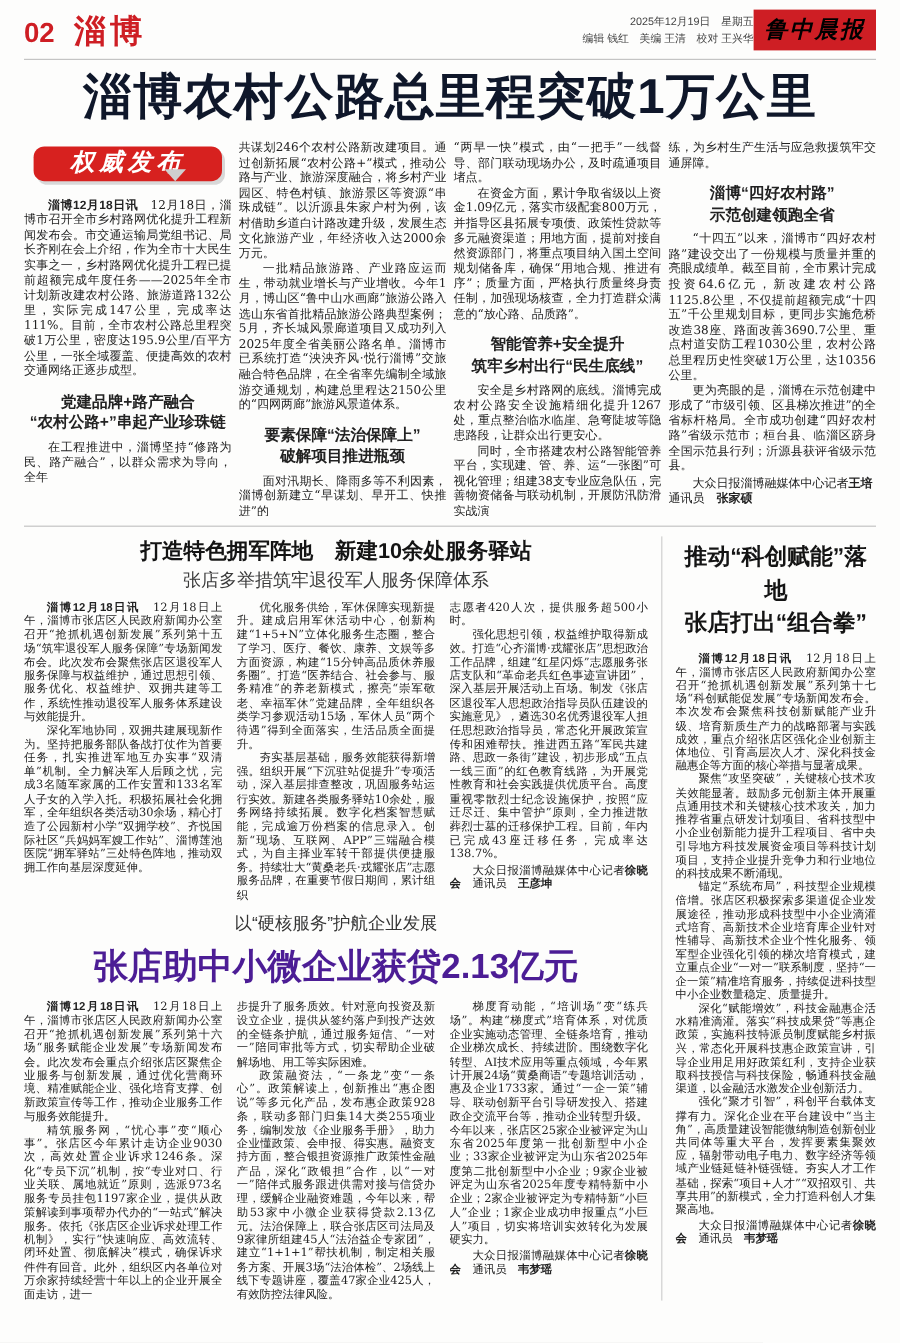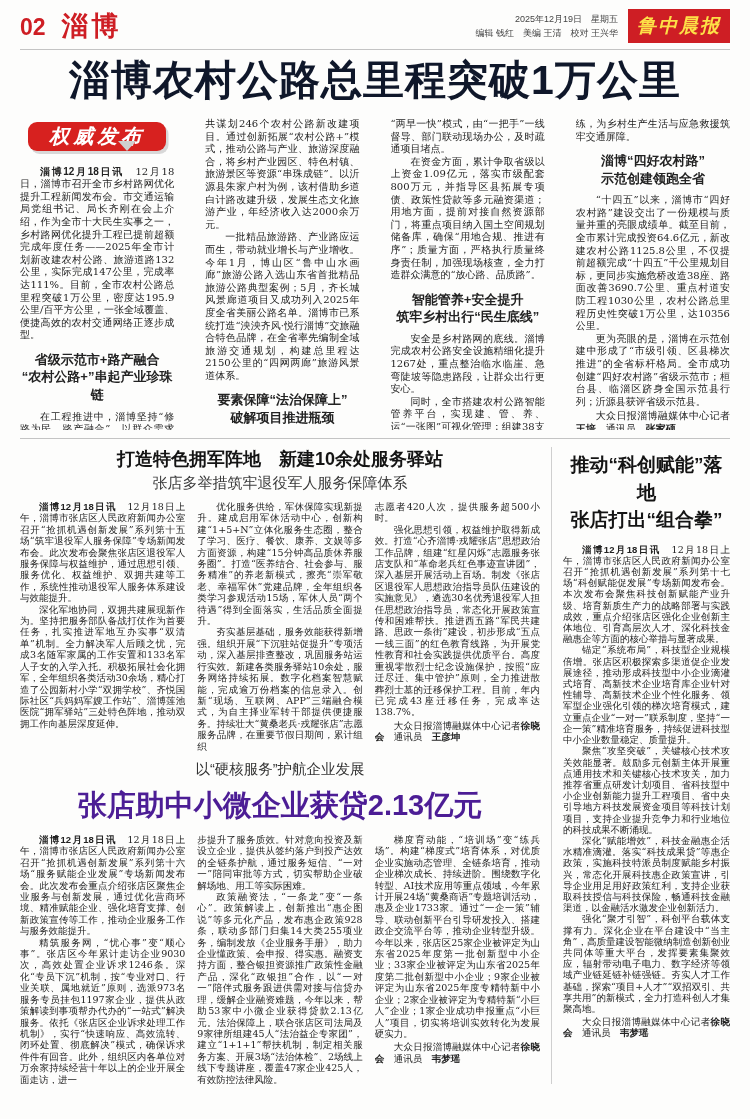--- a/index.html
+++ b/index.html
@@ -2,36 +2,36 @@
 <html><head>
 <meta charset="utf-8">
 <style>
   *{margin:0;padding:0;box-sizing:border-box;}
   html,body{background:#e9e9e9;}
   body{font-family:"DejaVu Serif", serif;}
   .page{width:750px;height:1119px;background:#fdfdfc;color:#1f1f1f;margin:0 auto;
         padding:8px 20px 6px 20px;position:relative;overflow:hidden;}
 
   
-  .header{display:flex;justify-content:space-between;align-items:center;
+  .header{display:flex;justify-content:space-between;align-items:flex-start;
           border-bottom:1.5px solid #c4c4c4;padding-bottom:5px;height:42px;}
   .hleft{display:flex;align-items:baseline;gap:16px;color:#ce1e24;}
   .pagenum{font-family:"Liberation Sans", sans-serif;font-weight:bold;font-size:23px;}
   .section{font-family:Liberation Sans, sans-serif;font-weight:900;font-size:27px;letter-spacing:3px;}
-  .hright{display:flex;align-items:center;gap:10px;}
+  .hright{display:flex;align-items:center;}
   .dateblock{text-align:right;font-size:9px;color:#444;line-height:1.6;font-family:"Liberation Sans", sans-serif;}
-  .masthead{background:#ce1e24;color:#fde047;width:102px;height:34px;display:flex;align-items:center;justify-content:center;
+  .masthead{background:#ce1e24;color:#000000;width:102px;height:34px;display:flex;align-items:center;justify-content:center;
             font-family:"DejaVu Serif", serif;font-style:italic;font-weight:bold;font-size:19px;letter-spacing:2px;}
 
   
   .lead-kicker{text-align:center;font-family:"Liberation Sans", sans-serif;font-weight:bold;
                font-size:23px;color:#2b2b2b;margin-top:12px;letter-spacing:1px;}
   .lead-headline{text-align:center;font-family:"Liberation Sans", sans-serif;font-weight:900;
                  font-size:41px;color:#0f172a;margin:3px 0 10px 0;letter-spacing:1px;white-space:nowrap;}
-  .lead-cols{display:flex;gap:31px;height:312px;overflow:hidden;}
+  .lead-cols{display:flex;gap:6px;height:312px;overflow:hidden;}
   .lead-cols .col{font-size:10px;line-height:12.6px;}
 
   .col{flex:1;text-align:justify;overflow:hidden;color:#222;}
   .para{text-indent:2em;}
   .para.noindent{text-indent:0;}
   .para b{font-family:"Liberation Sans", sans-serif;}
   .subhead{font-family:"Liberation Sans", sans-serif;font-weight:bold;font-size:13px;line-height:1.35;
            text-align:center;color:#222;margin:9px 0 7px 0;}
   .byline{text-indent:2em;margin-top:2px;}
   .byline b{font-family:"Liberation Sans", sans-serif;}
@@ -85,21 +85,21 @@
 
   <section>
     <h1 class="lead-headline">淄博农村公路总里程突破1万公里</h1>
     <div class="lead-cols">
         <div class="col">
           <div class="badge-wrap">
             <div class="badge">权威发布</div>
           </div>
           <p class="para"><b>淄博12月18日讯　</b>12月18日，淄博市召开全市乡村路网优化提升工程新闻发布会。市交通运输局党组书记、局长齐刚在会上介绍，作为全市十大民生实事之一，乡村路网优化提升工程已提前超额完成年度任务——2025年全市计划新改建农村公路、旅游道路132公里，实际完成147公里，完成率达111%。目前，全市农村公路总里程突破1万公里，密度达195.9公里/百平方公里，一张全域覆盖、便捷高效的农村交通网络正逐步成型。</p>
           <div class="subhead">
-            <div>省级示范市+路产融合</div>
+            <div>党建品牌+路产融合</div>
             <div>“农村公路+”串起产业珍珠链</div>
           </div>
           <p class="para">在工程推进中，淄博坚持“修路为民、路产融合”，以群众需求为导向，全年</p>
         </div>
         <div class="col">
           <p class="para noindent">共谋划246个农村公路新改建项目。通过创新拓展“农村公路+”模式，推动公路与产业、旅游深度融合，将乡村产业园区、特色村镇、旅游景区等资源“串珠成链”。以沂源县朱家户村为例，该村借助乡道白计路改建升级，发展生态文化旅游产业，年经济收入达2000余万元。</p>
           <p class="para">一批精品旅游路、产业路应运而生，带动就业增长与产业增收。今年1月，博山区“鲁中山水画廊”旅游公路入选山东省首批精品旅游公路典型案例；5月，齐长城风景廊道项目又成功列入2025年度全省美丽公路名单。淄博市已系统打造“泱泱齐风·悦行淄博”交旅融合特色品牌，在全省率先编制全域旅游交通规划，构建总里程达2150公里的“四网两廊”旅游风景道体系。</p>
           <div class="subhead">
             <div>要素保障“法治保障上”</div>
             <div>破解项目推进瓶颈</div>
@@ -169,22 +169,22 @@
           </div>
       </article>
     </div>
     <div class="lower-right">
       <h2 class="tech-headline">
         <span>推动“科创赋能”落地</span><br>
         <span>张店打出“组合拳”</span>
       </h2>
       <div class="tech-body">
           <p class="para"><b>淄博12月18日讯　</b>12月18日上午，淄博市张店区人民政府新闻办公室召开“抢抓机遇创新发展”系列第十七场“科创赋能促发展”专场新闻发布会。本次发布会聚焦科技创新赋能产业升级、培育新质生产力的战略部署与实践成效，重点介绍张店区强化企业创新主体地位、引育高层次人才、深化科技金融惠企等方面的核心举措与显著成果。</p>
+          <p class="para">聚焦“攻坚突破”，关键核心技术攻关效能显著。鼓励多元创新主体开展重点通用技术和关键核心技术攻关，加力推荐省重点研发计划项目、省科技型中小企业创新能力提升工程项目、省中央引导地方科技发展资金项目等科技计划项目，支持企业提升竞争力和行业地位的科技成果不断涌现。</p>
           <p class="para">锚定“系统布局”，科技型企业规模倍增。张店区积极探索多渠道促企业发展途径，推动形成科技型中小企业滴灌式培育、高新技术企业培育库企业针对性辅导、高新技术企业个性化服务、领军型企业强化引领的梯次培育模式，建立重点企业“一对一”联系制度，坚持“一企一策”精准培育服务，持续促进科技型中小企业数量稳定、质量提升。</p>
-          <p class="para">聚焦“攻坚突破”，关键核心技术攻关效能显著。鼓励多元创新主体开展重点通用技术和关键核心技术攻关，加力推荐省重点研发计划项目、省科技型中小企业创新能力提升工程项目、省中央引导地方科技发展资金项目等科技计划项目，支持企业提升竞争力和行业地位的科技成果不断涌现。</p>
           <p class="para">深化“赋能增效”，科技金融惠企活水精准滴灌。落实“科技成果贷”等惠企政策，实施科技特派员制度赋能乡村振兴，常态化开展科技惠企政策宣讲，引导企业用足用好政策红利，支持企业获取科技授信与科技保险，畅通科技金融渠道，以金融活水激发企业创新活力。</p>
           <p class="para">强化“聚才引智”，科创平台载体支撑有力。深化企业在平台建设中“当主角”，高质量建设智能微纳制造创新创业共同体等重大平台，发挥要素集聚效应，辐射带动电子电力、数字经济等领域产业链延链补链强链。夯实人才工作基础，探索“项目+人才”“双招双引、共享共用”的新模式，全力打造科创人才集聚高地。</p>
           <p class="byline"><span>大众日报淄博融媒体中心记者</span><b>徐晓会</b><span>　通讯员　</span><b>韦梦瑶</b></p>
         </div>
     </div>
   </section>
 
 </div>
 
 </body></html>

